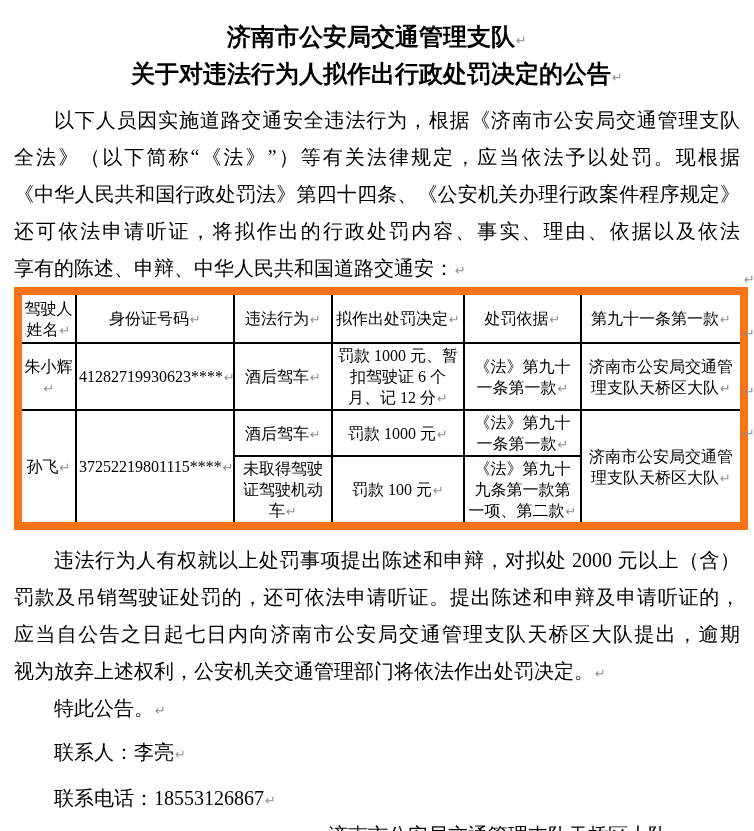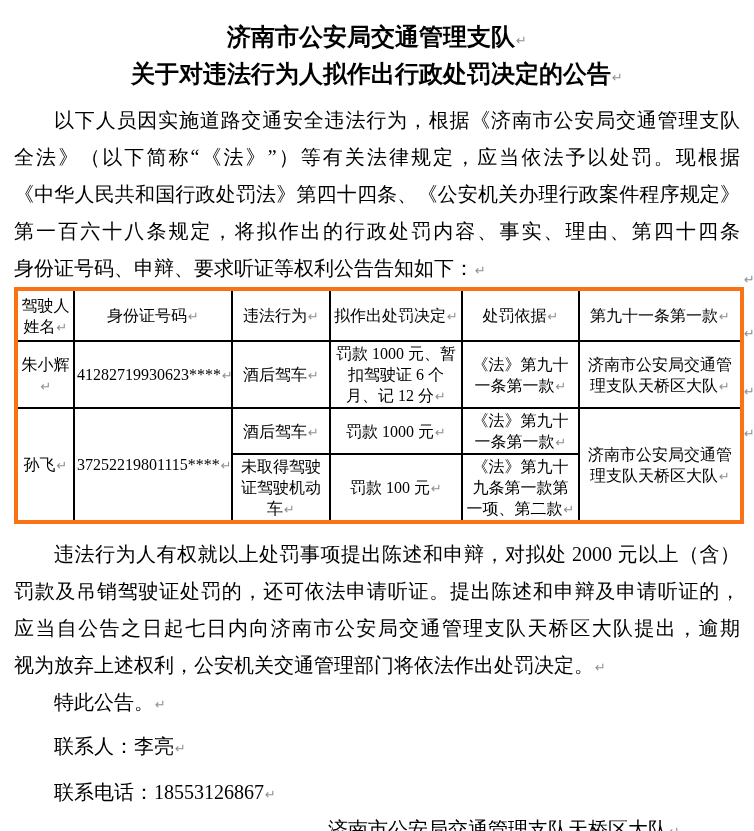--- a/index.html
+++ b/index.html
@@ -40,21 +40,21 @@
     text-align-last: justify;
     overflow: hidden;
     white-space: nowrap;
   }
   .jline.first { padding-left: 40px; }
   .jline.last { text-align-last: left; }
   table.notice {
     width: 726px;
     table-layout: fixed;
     border-collapse: collapse;
-    border: 4px solid #f97316;
+    border: 8px solid #f97316;
     font-size: 16px;
   }
   table.notice td, table.notice th {
     border: 2px solid #000;
     text-align: center;
     vertical-align: middle;
     font-weight: normal;
     line-height: 21px;
     padding: 1px 2px;
     overflow: hidden;
@@ -89,22 +89,22 @@
 
 <div class="page">
 
   <div class="title-line"><span>济南市公安局交通管理支队</span><span class="pm">↵</span></div>
   <div class="title-line"><span>关于对违法行为人拟作出行政处罚决定的公告</span><span class="pm">↵</span></div>
 
   <div class="para">
     <div class="jline first">以下人员因实施道路交通安全违法行为，根据《济南市公安局交通管理支队</div>
     <div class="jline">全法》（以下简称“《法》”）等有关法律规定，应当依法予以处罚。现根据</div>
     <div class="jline">《中华人民共和国行政处罚法》第四十四条、《公安机关办理行政案件程序规定》</div>
-    <div class="jline">第一百六十八条规定，将拟作出的行政处罚内容、事实、理由、第四十四条</div>
-    <div class="jline last"><span>身份证号码、申辩、要求听证等权利公告告知如下：</span><span class="pm">↵</span></div>
+    <div class="jline">还可依法申请听证，将拟作出的行政处罚内容、事实、理由、依据以及依法</div>
+    <div class="jline last"><span>享有的陈述、申辩、中华人民共和国道路交通安：</span><span class="pm">↵</span></div>
   </div>
 
   <table class="notice">
     <colgroup>
       <col style="width:58px">
         <col style="width:158px">
         <col style="width:98px">
       <col style="width:132px">
         <col style="width:117px">
         <col style="width:163px">

